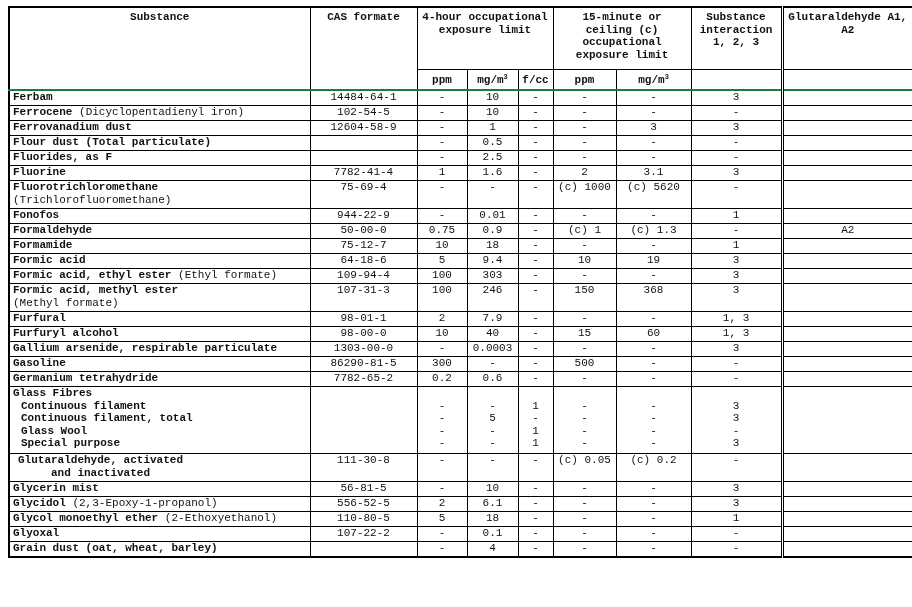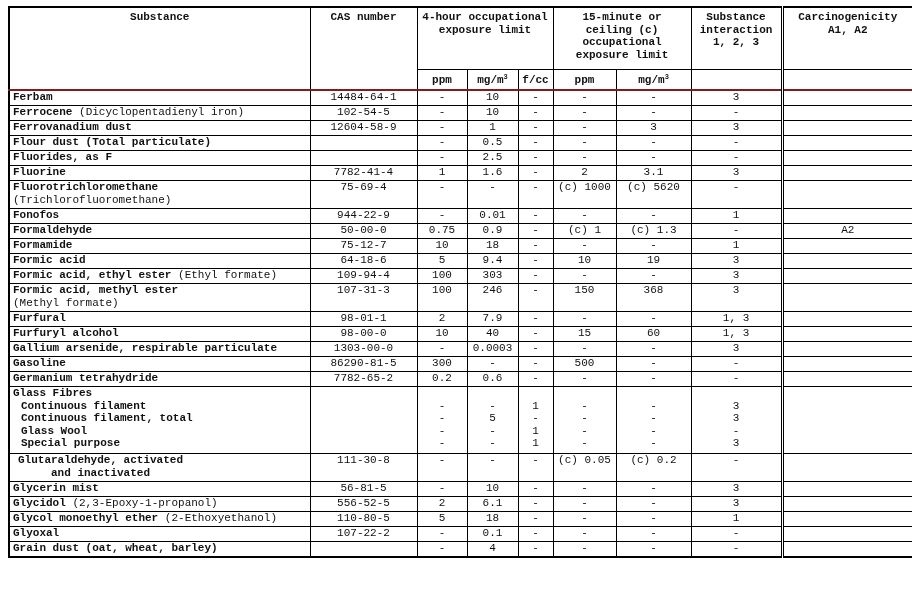--- a/index.html
+++ b/index.html
@@ -9,21 +9,21 @@
     border-collapse: collapse;
     width: 904px;
     table-layout: fixed;
     font-size: 11px;
     border: 2px solid #000;
     font-family: Liberation Mono, monospace;
   }
   .oel td, .oel th { border: 1px solid #000; padding: 0 3px; vertical-align: top; line-height: 12.5px; }
   .oel th { font-weight: bold; text-align: center; padding-top: 3px; }
   .oel thead tr.units th { padding-top: 2px; height: 17px; vertical-align: middle; }
-  .oel thead tr.units { border-bottom: 2px solid #7f1d1d; }
+  .oel thead tr.units { border-bottom: 2px solid #15803d; }
   .oel tbody td { text-align: center; height: 14px; }
   .oel tbody td.name { text-align: left; }
   .oel .b { font-weight: bold; }
   .oel .carc { border-left: 3px double #000; }
   .oel thead tr.top th { height: 58px; }
   .oel tbody tr.tall td { height: 27px; margin-top: 16px; }
   .oel tbody tr.glass td { height: 66px; }
   .sub-item { padding-left: 8px; font-weight: bold; display: block; }
   .stack span { display: block; }
   .stack .sp { height: 12.5px; }
@@ -40,25 +40,25 @@
       <col style="width:51px">
       <col style="width:35px">
       <col style="width:63px">
       <col style="width:75px">
       <col style="width:91px">
       <col style="width:131px">
   </colgroup>
   <thead>
     <tr class="top">
       <th rowspan="2">Substance</th>
-      <th rowspan="2">CAS number</th>
+      <th rowspan="2">CAS formate</th>
       <th colspan="3">4-hour occupational exposure limit</th>
       <th colspan="2">15-minute or ceiling (c) occupational exposure limit</th>
       <th>Substance interaction 1, 2, 3</th>
-      <th class="carc">Carcinogenicity A1, A2</th>
+      <th class="carc">Glutaraldehyde A1, A2</th>
     </tr>
     <tr class="units">
       <th>ppm</th>
       <th><span>mg/m</span><sup>3</sup></th>
       <th>f/cc</th>
       <th>ppm</th>
       <th><span>mg/m</span><sup>3</sup></th>
       <th></th>
       <th class="carc"></th>
     </tr>

